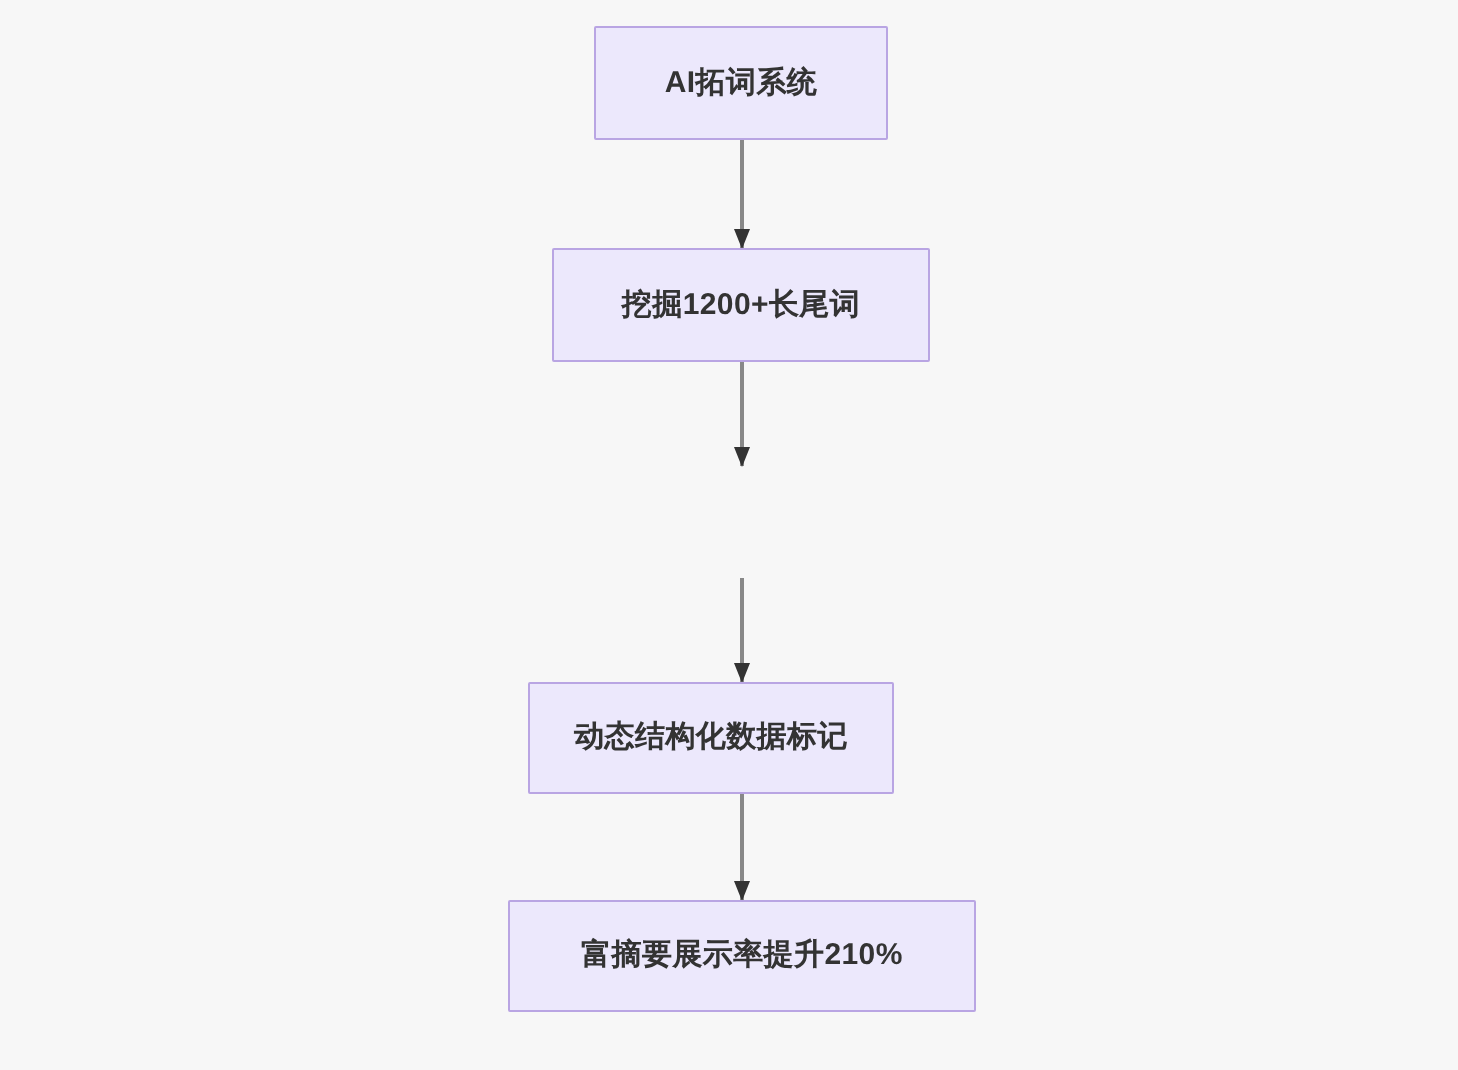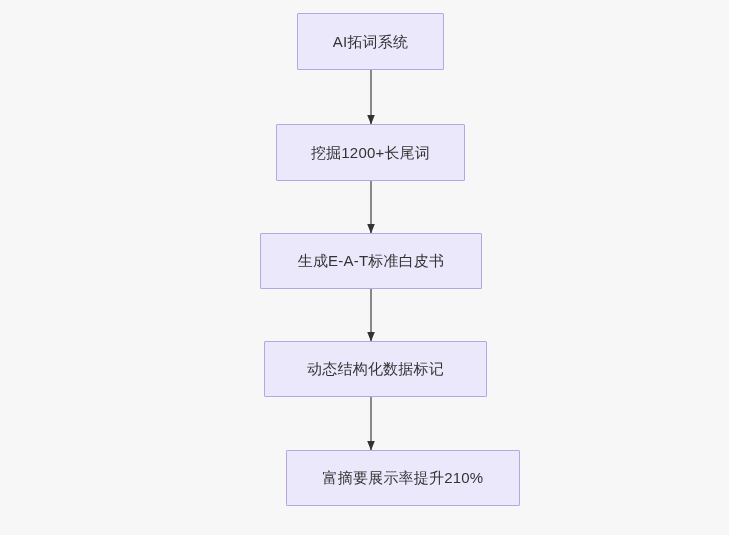--- a/index.html
+++ b/index.html
@@ -36,20 +36,21 @@
     align-items: center;
     justify-content: center;
     color: #333333;
     font-size: 15px;
     line-height: 1.2;
     letter-spacing: 0.2px;
     white-space: nowrap;
   }
   .node-label {
     display: block;
+    font-weight: bold;
   }
 </style>
 </head>
 <body style="background: rgb(247, 247, 247);">
 
 <div id="flowchart">
 
   <svg class="edge-layer" width="729" height="535" viewBox="0 0 729 535" xmlns="http://www.w3.org/2000/svg">
     <defs>
       <marker id="arrowhead" markerWidth="10" markerHeight="8" refX="9.5" refY="4" orient="auto" markerUnits="userSpaceOnUse">
@@ -65,25 +66,22 @@
   </svg>
 
   <div class="node" style="left: 297px; top: 13px; width: 147px; height: 57px; background: rgb(236, 232, 252); border-color: rgb(185, 165, 227); color: rgb(51, 51, 51);">
     <span class="node-label">AI拓词系统</span>
   </div>
 
   <div class="node" style="left: 276px; top: 124px; width: 189px; height: 57px; background: rgb(236, 232, 252); border-color: rgb(185, 165, 227); color: rgb(51, 51, 51); justify-content: center;">
     <span class="node-label">挖掘1200+长尾词</span>
   </div>
 
-  <div class="node" style="left: 260px; top: 233px; width: 222px; height: 56px; background: rgb(236, 232, 252); border-color: rgb(185, 165, 227); color: rgb(51, 51, 51);">
-    <span class="node-label">生成E-A-T标准白皮书</span>
-  </div>
 
-  <div class="node" style="left: 264px; top: 341px; width: 223px; height: 56px; background: rgb(236, 232, 252); border-color: rgb(185, 165, 227); color: rgb(51, 51, 51);">
+  <div class="node" style="left: 264px; top: 341px; width: 183px; height: 56px; background: rgb(236, 232, 252); border-color: rgb(185, 165, 227); color: rgb(51, 51, 51);">
     <span class="node-label">动态结构化数据标记</span>
   </div>
 
-  <div class="node" style="left: 254px; top: 450px; width: 234px; height: 56px; background: rgb(236, 232, 252); border-color: rgb(185, 165, 227); color: rgb(51, 51, 51); margin-left: 32px;">
+  <div class="node" style="left: 254px; top: 450px; width: 234px; height: 56px; background: rgb(236, 232, 252); border-color: rgb(185, 165, 227); color: rgb(51, 51, 51);">
     <span class="node-label">富摘要展示率提升210%</span>
   </div>
 
 </div>
 
 </body></html>

